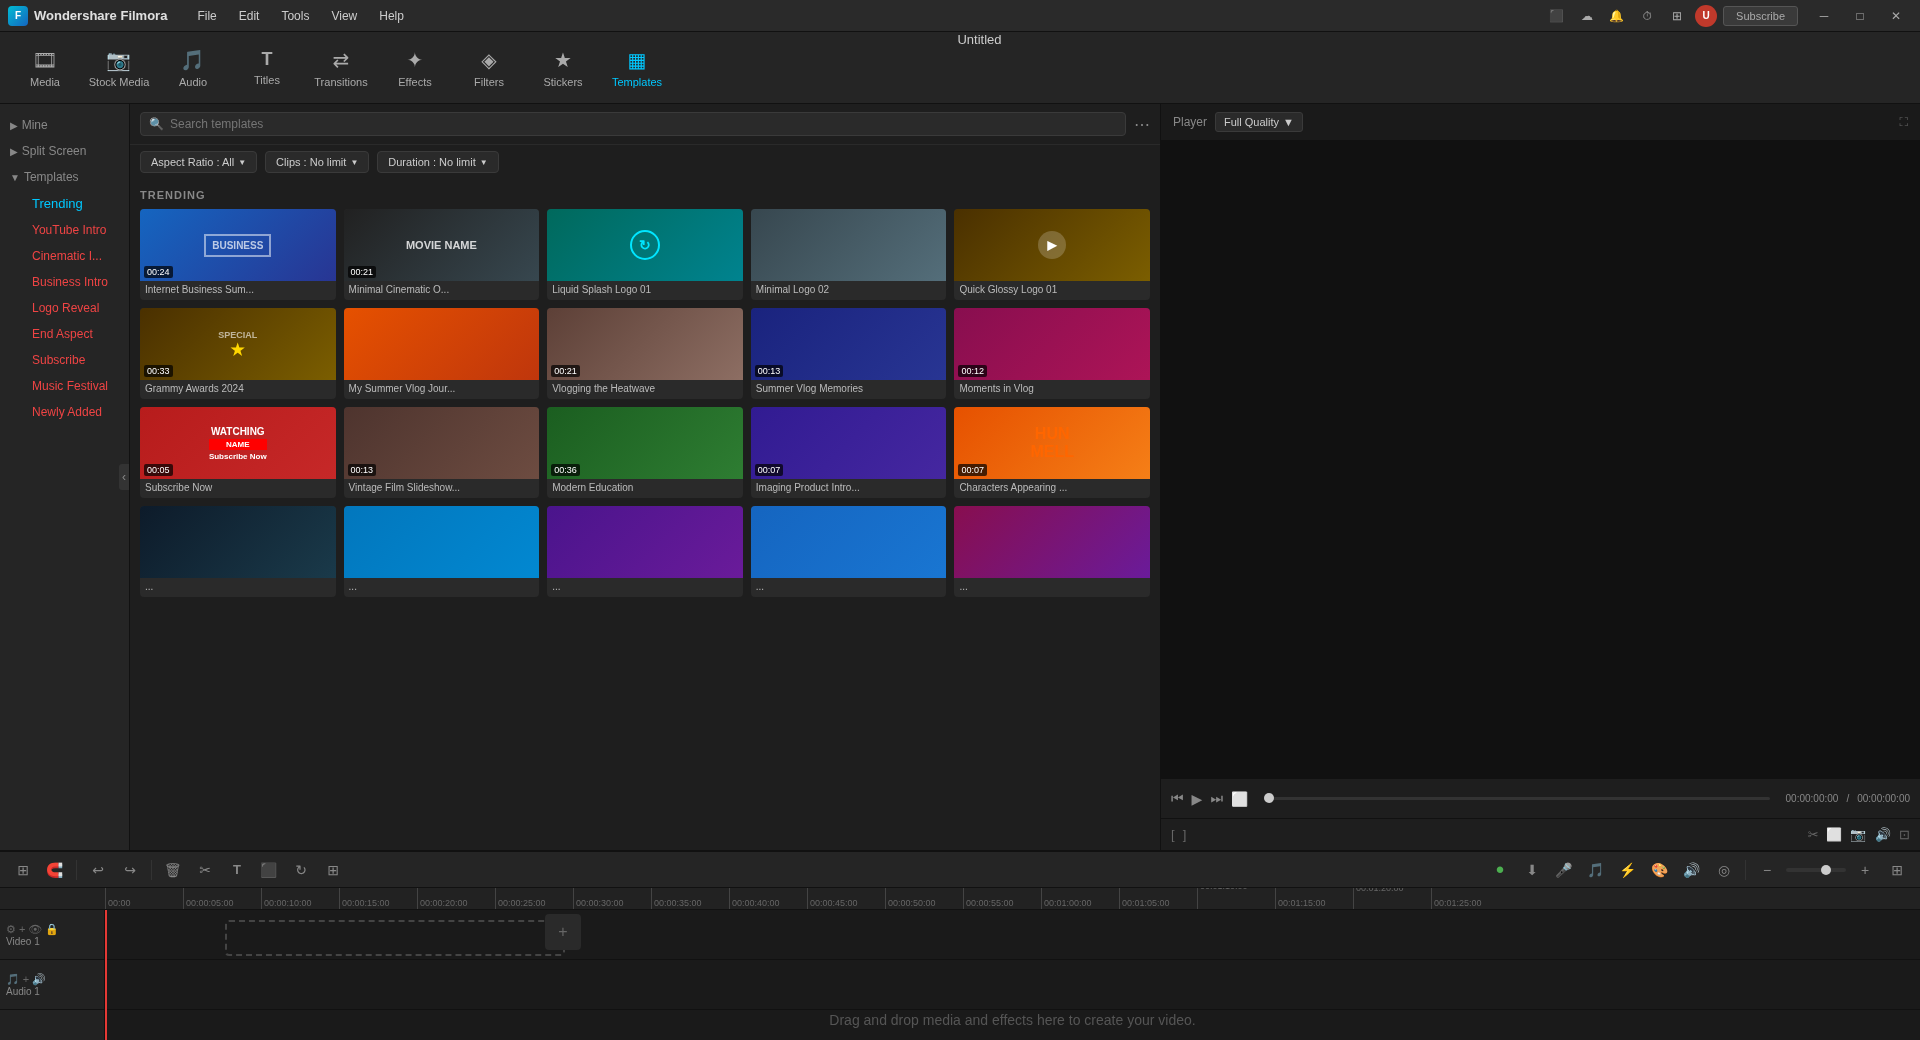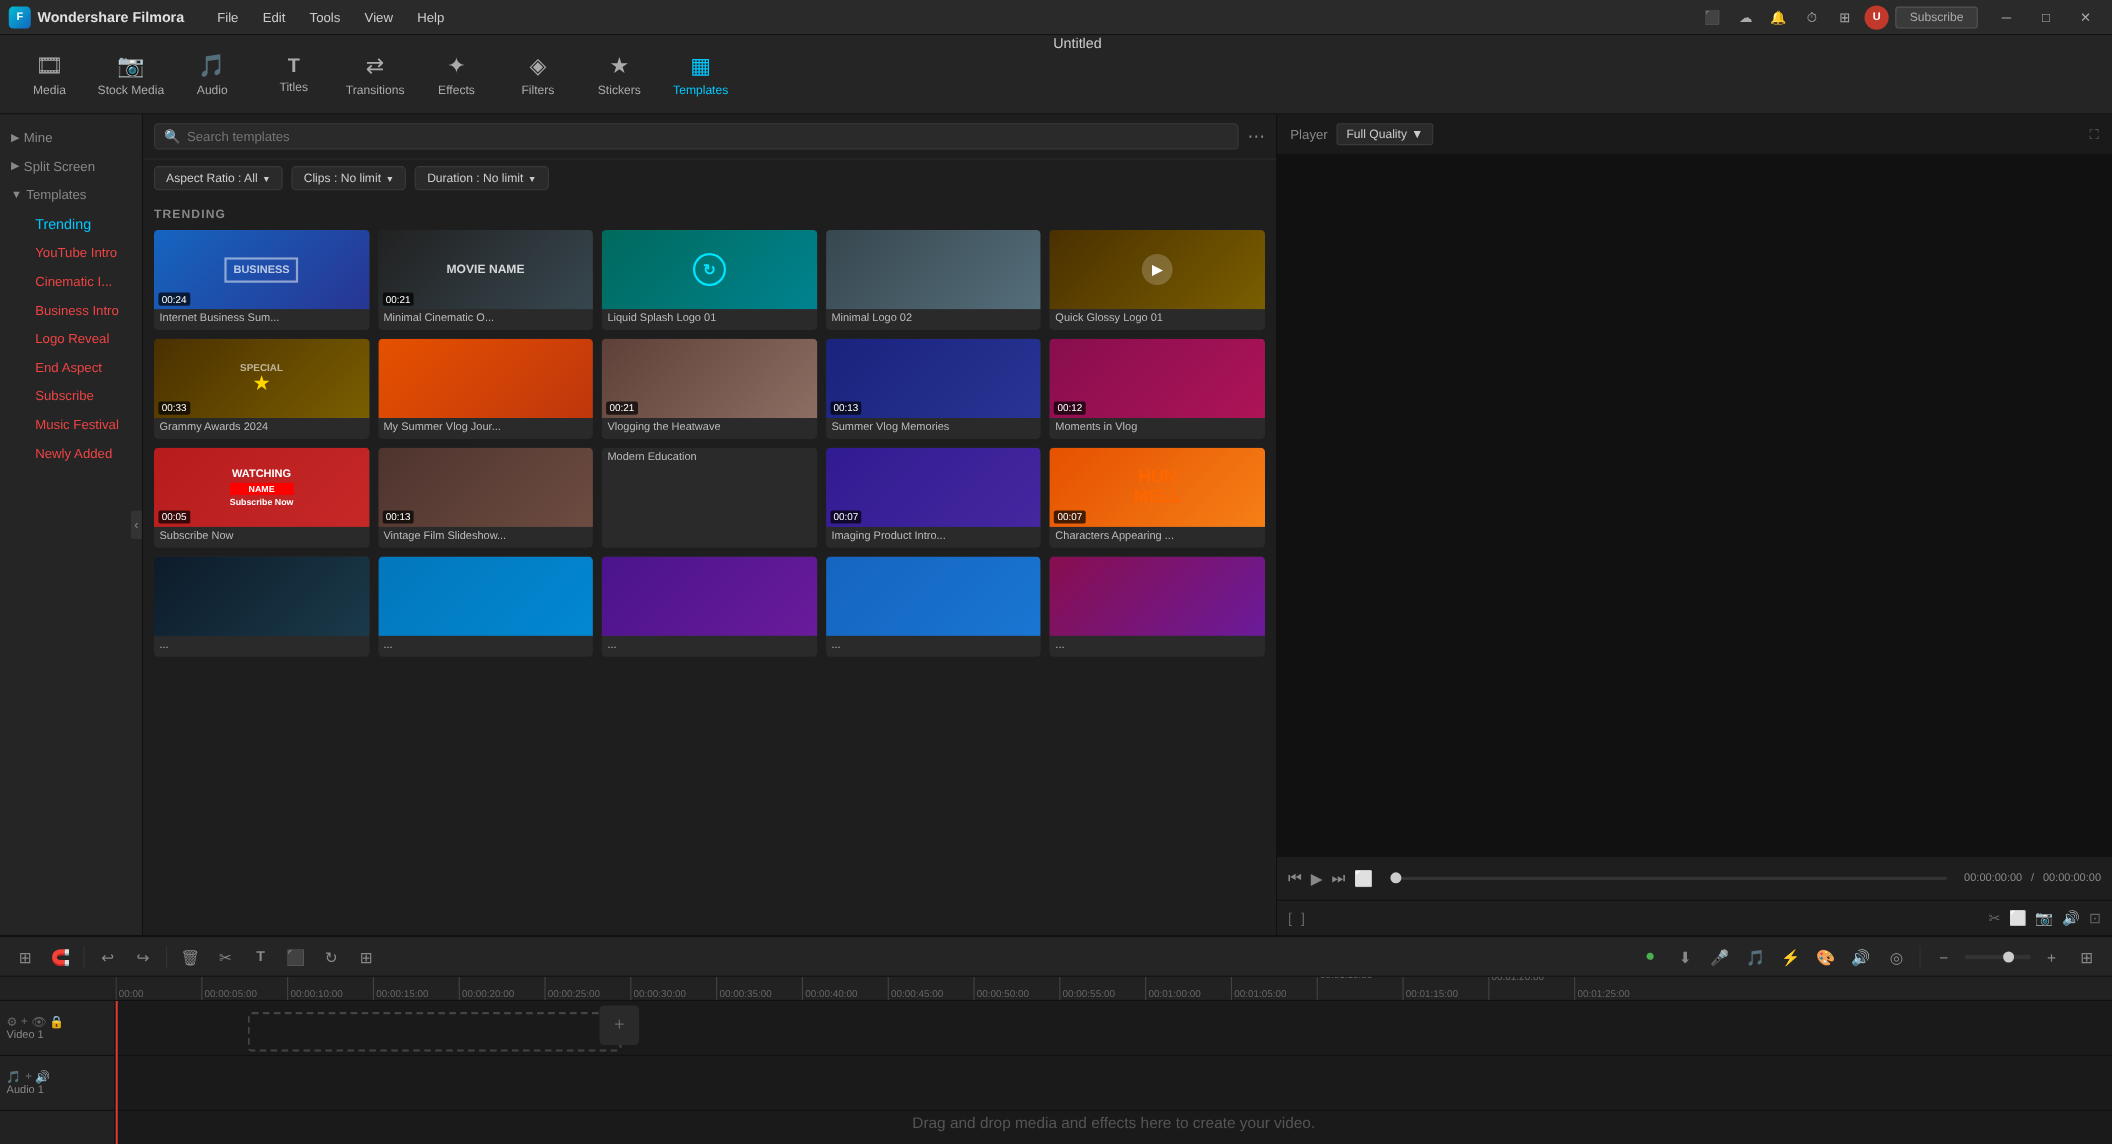--- a/index.html
+++ b/index.html
@@ -332,20 +332,24 @@
             <div class="template-label">Subscribe Now</div>
           </div>
           <div class="template-item">
             <div class="template-thumb t-vintage">
               <div class="duration">00:13</div>
               <div class="thumb-text"></div>
             </div>
             <div class="template-label">Vintage Film Slideshow...</div>
           </div>
           <div class="template-item">
+            <div class="template-thumb t-edu">
+              <div class="duration">00:36</div>
+              <div class="thumb-text"></div>
+            </div>
             <div class="template-label">Modern Education</div>
           </div>
           <div class="template-item">
             <div class="template-thumb t-product">
               <div class="duration">00:07</div>
               <div class="thumb-text"></div>
             </div>
             <div class="template-label">Imaging Product Intro...</div>
           </div>
           <div class="template-item">

